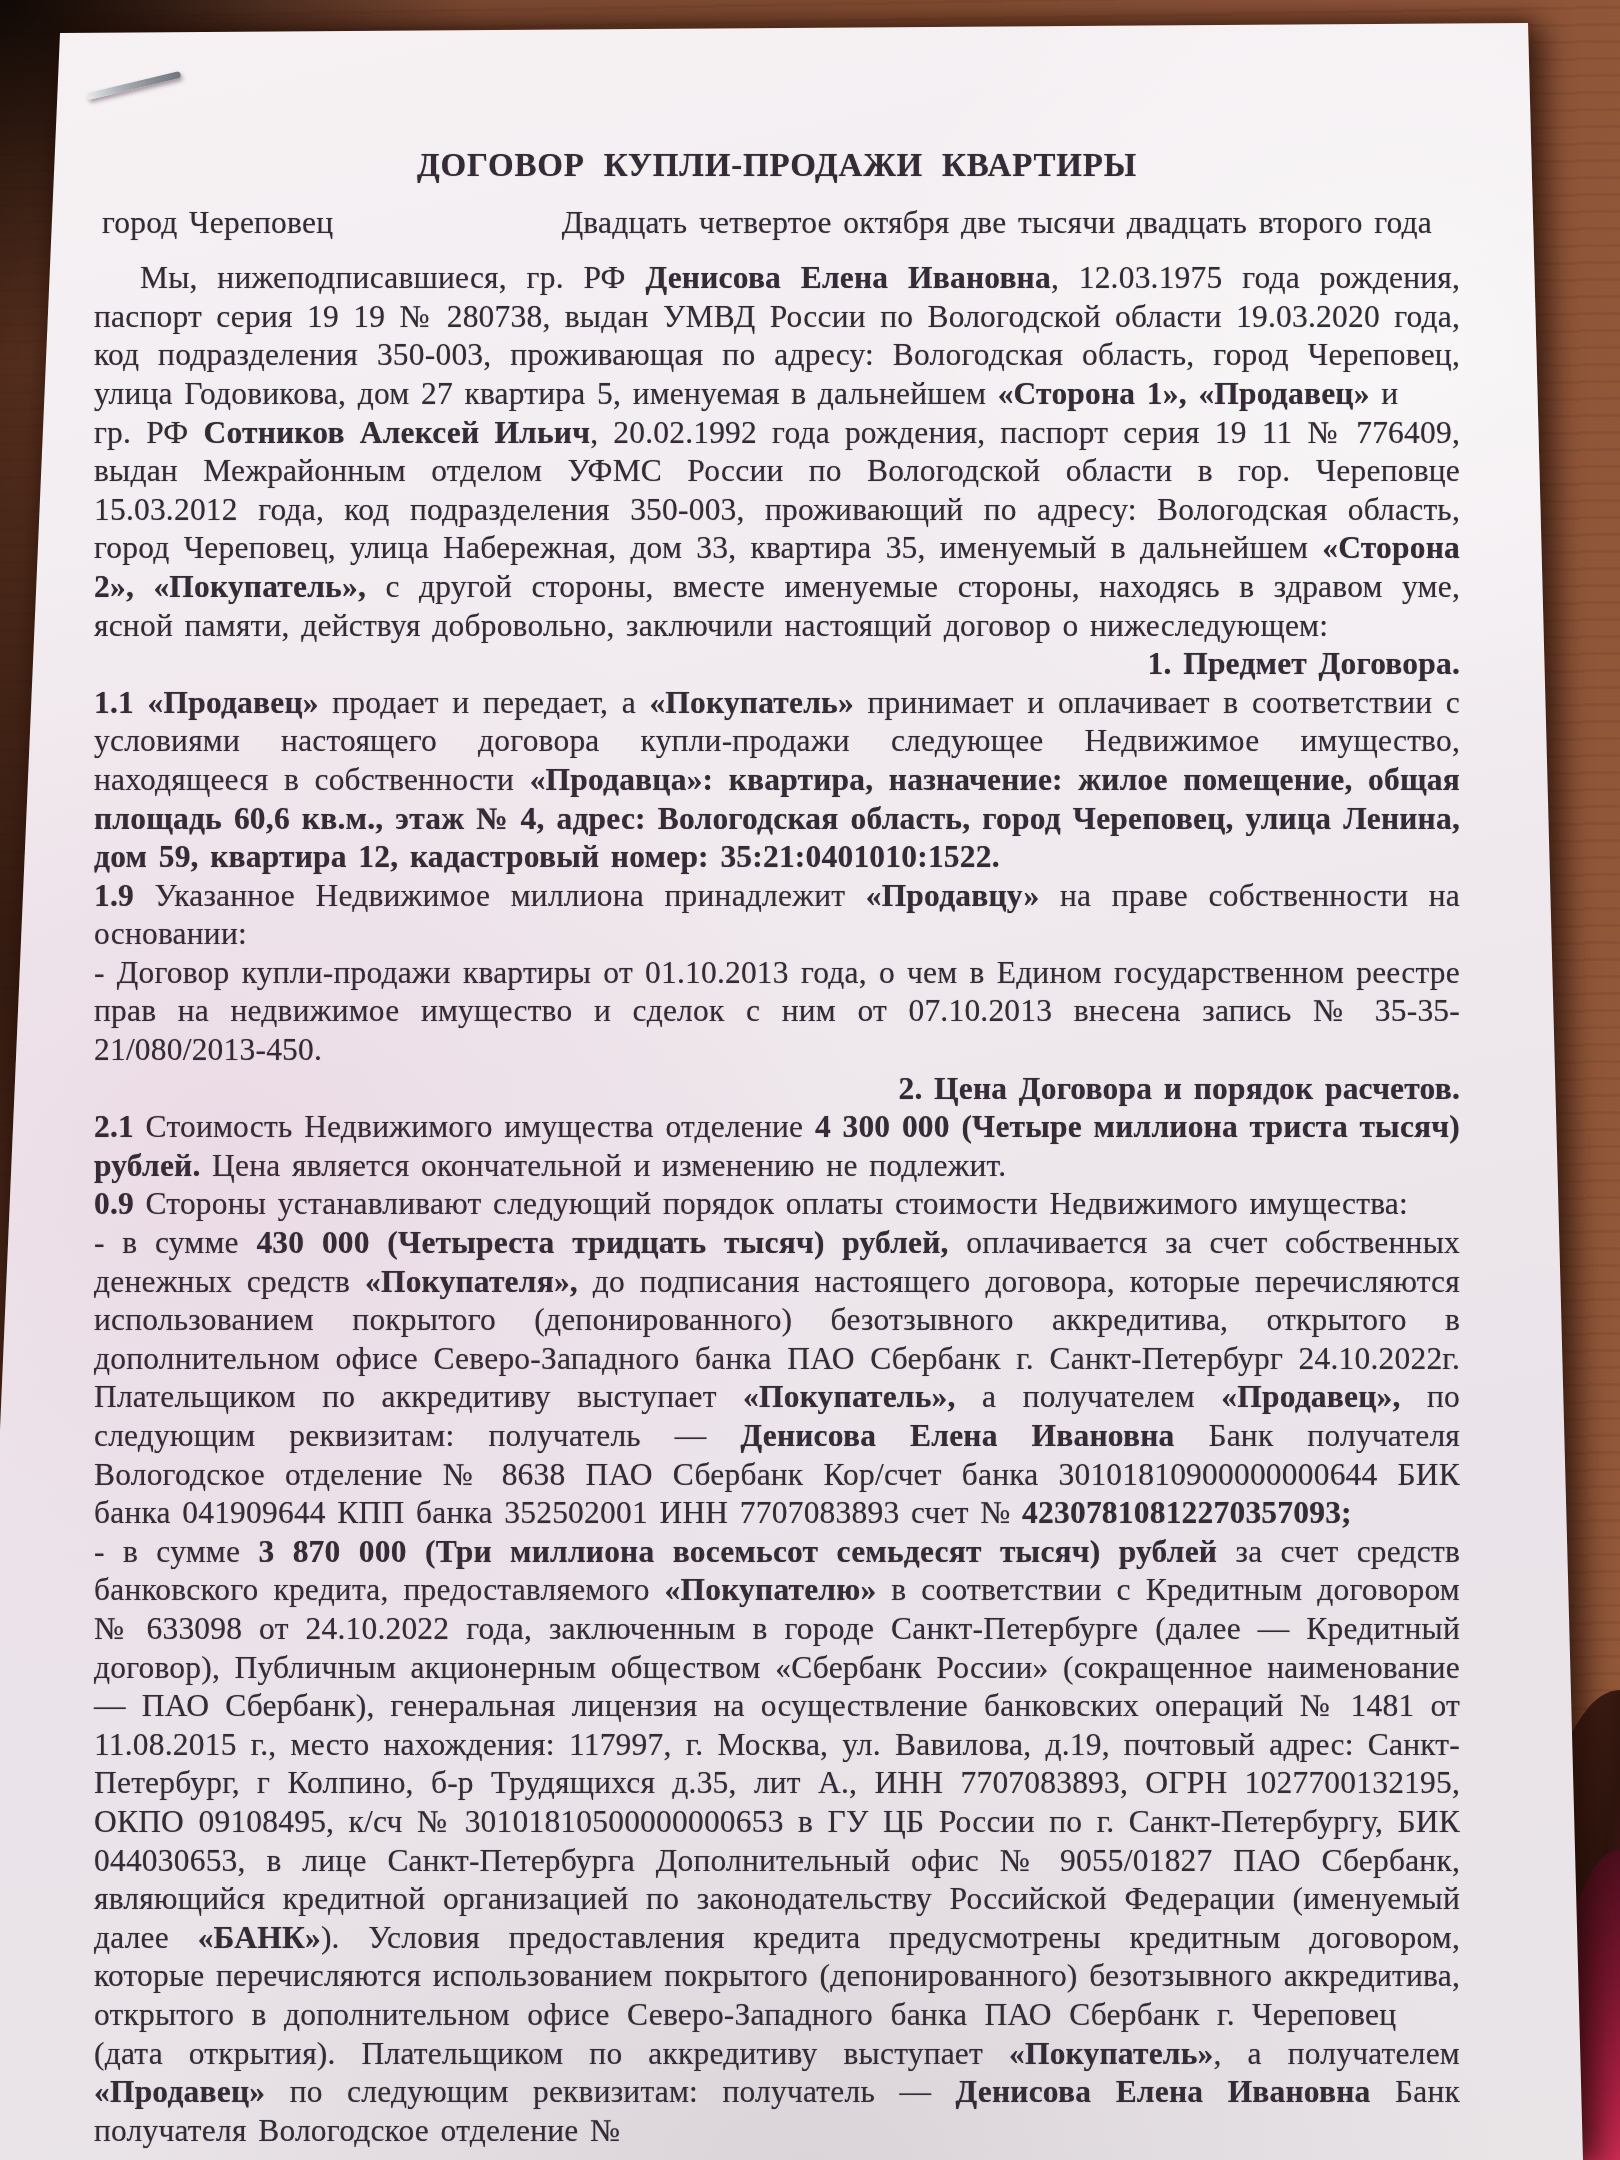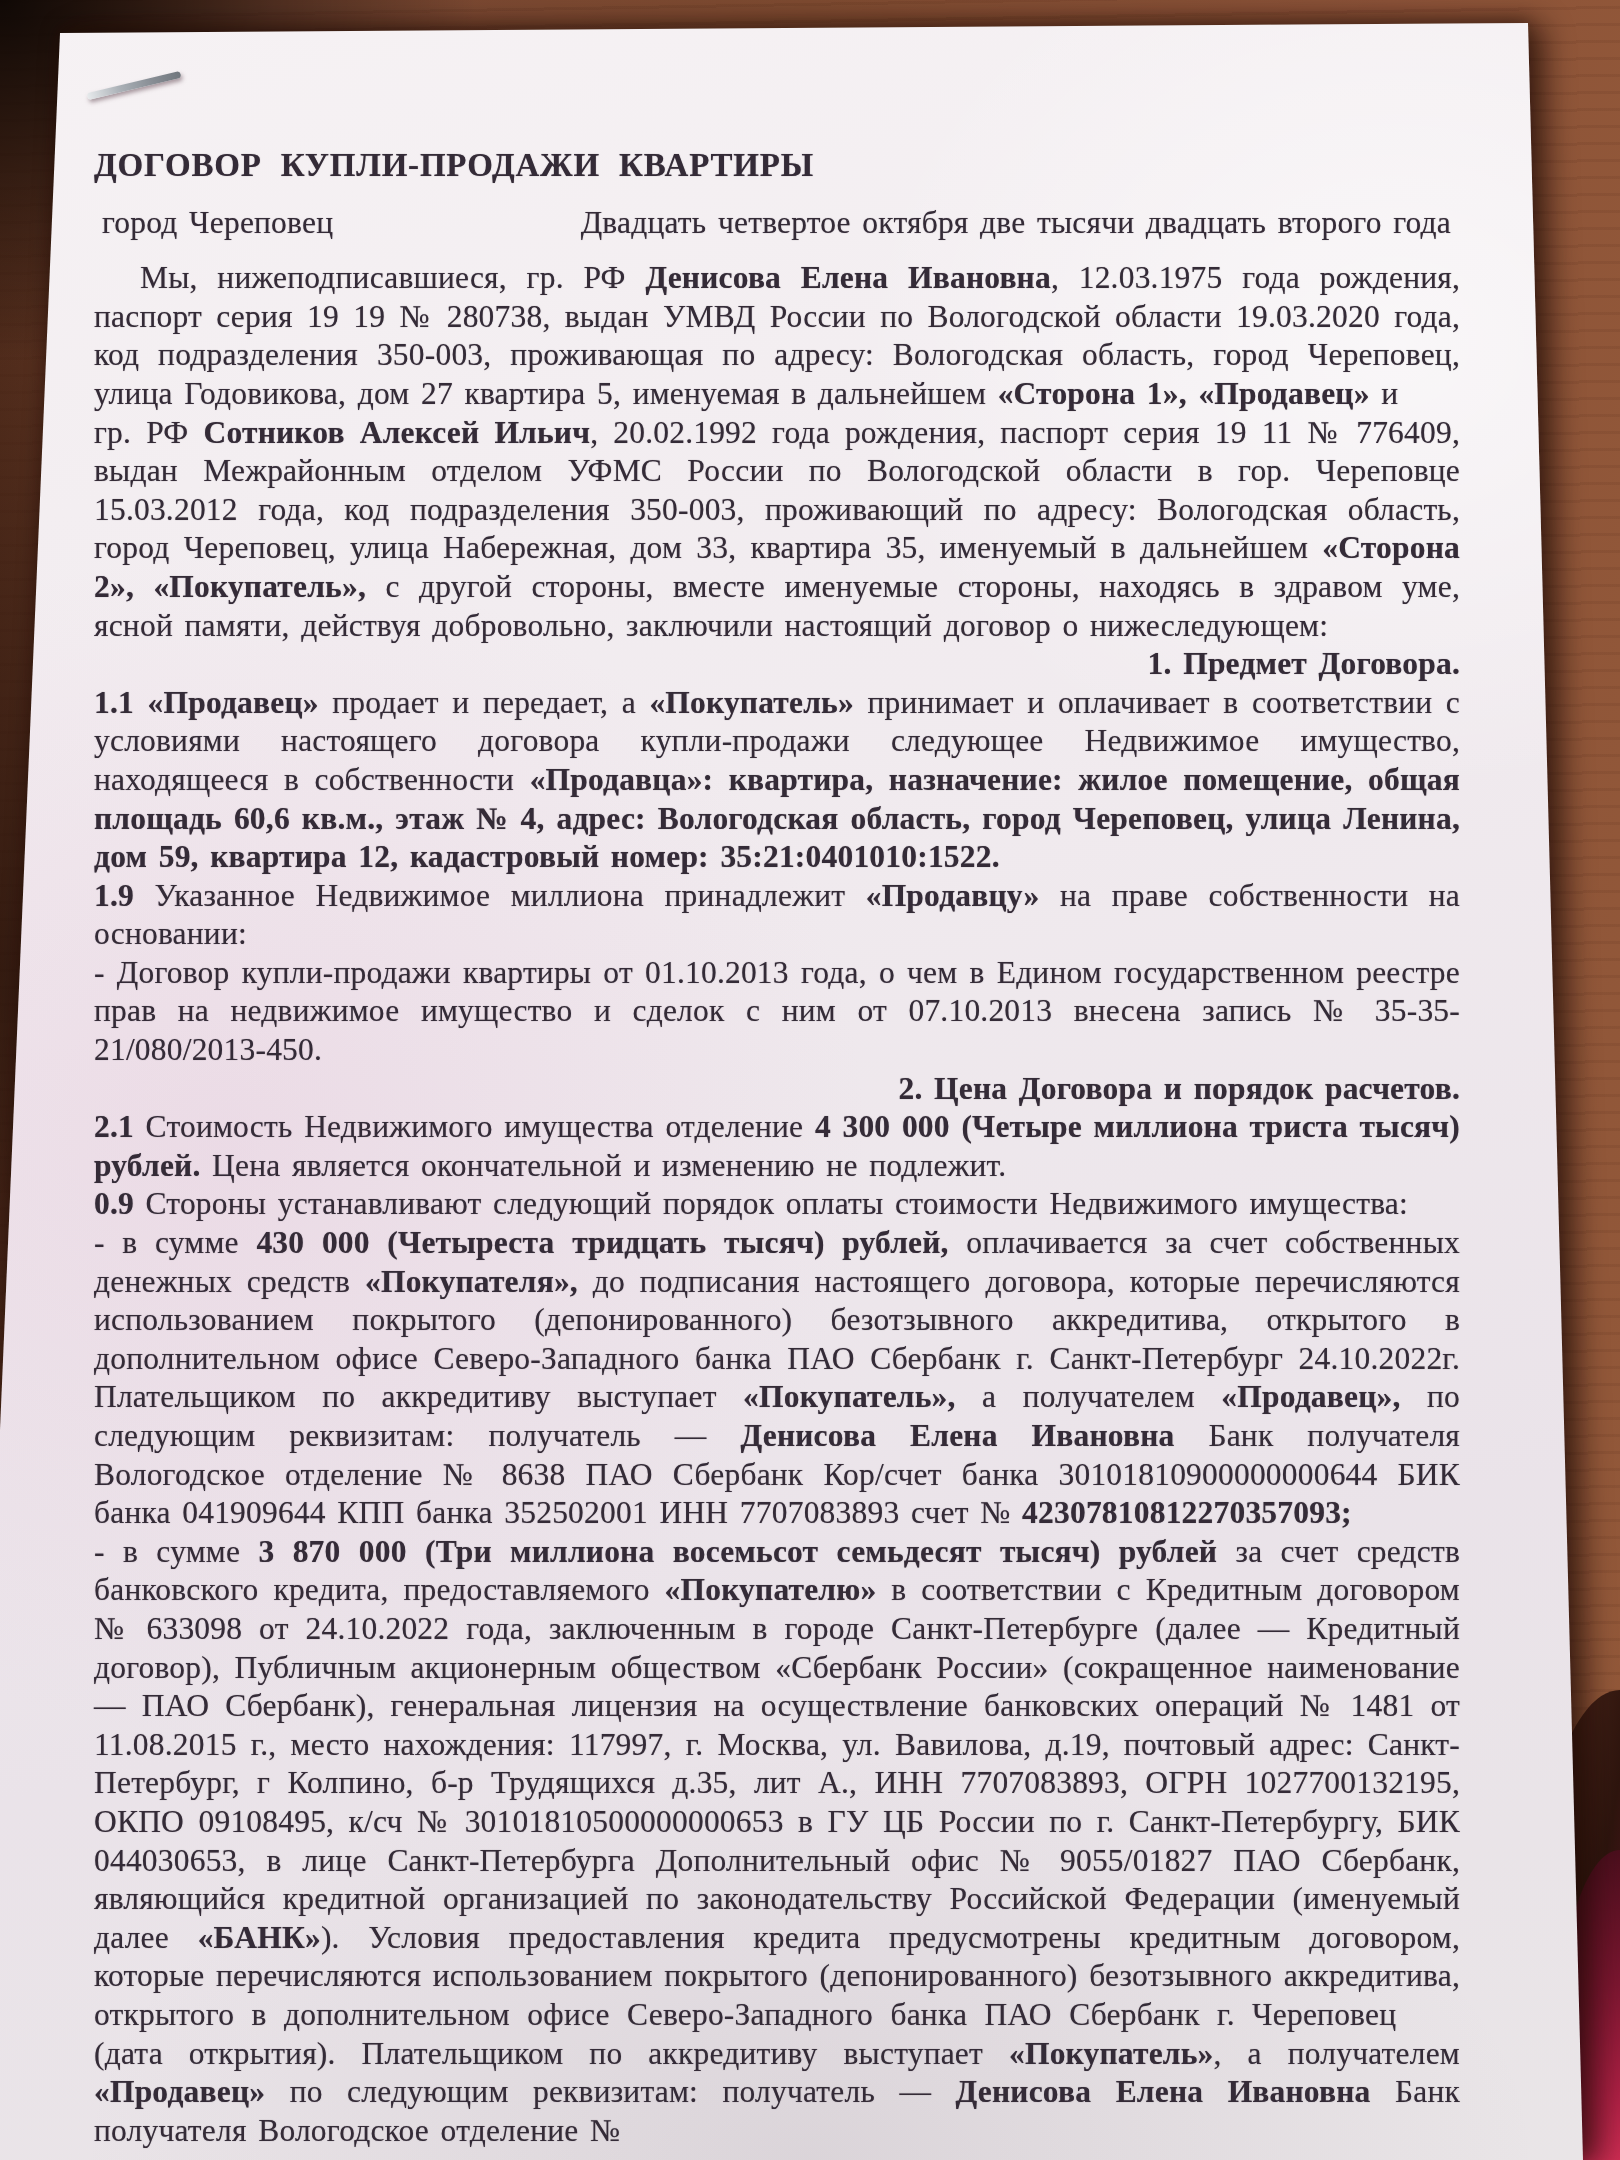--- a/index.html
+++ b/index.html
@@ -33,23 +33,23 @@
       linear-gradient(168deg,#f6f2f4 0%,#f0eaee 42%,#eae3e9 72%,#e9e5e7 100%);}
   
   .staple{position:absolute;left:86px;top:82px;width:96px;height:7px;border-radius:4px;
     transform:rotate(-13.5deg);
     background:linear-gradient(90deg,#e7eaec 0%,#aab0b6 35%,#878d94 70%,#70767d 100%);
     box-shadow:1px 3px 4px rgba(100,75,85,0.55);}
   
   .doc{position:absolute;left:94px;top:146px;width:1366px;color:#342b37;
     font-size:31.5px;line-height:38.6px;letter-spacing:0.2px;word-spacing:3.5px;
     text-shadow:0 0 1px rgba(52,43,55,0.5);}
-  .title{font-size:33px;font-weight:bold;text-align:left;letter-spacing:0.8px;
+  .title{font-size:33px;font-weight:bold;text-align:center;letter-spacing:0.8px;
     word-spacing:10px;margin:0 0 19px 0;}
-  .dateline{display:flex;justify-content:space-between;align-items:baseline;margin:0 9px 17px 8px;}
+  .dateline{display:flex;justify-content:space-between;align-items:baseline;margin:0 28px 17px 8px;}
   .dateline .city{white-space:nowrap;}
   .dateline .date{white-space:nowrap;}
   #paragraphs p{margin:0;text-align:justify;}
   #paragraphs p.indent{text-indent:46px;}
   #paragraphs p.heading{text-align:right;font-weight:bold;}
   #paragraphs b{font-weight:bold;}
 </style>
 </head>
 <body>
 

